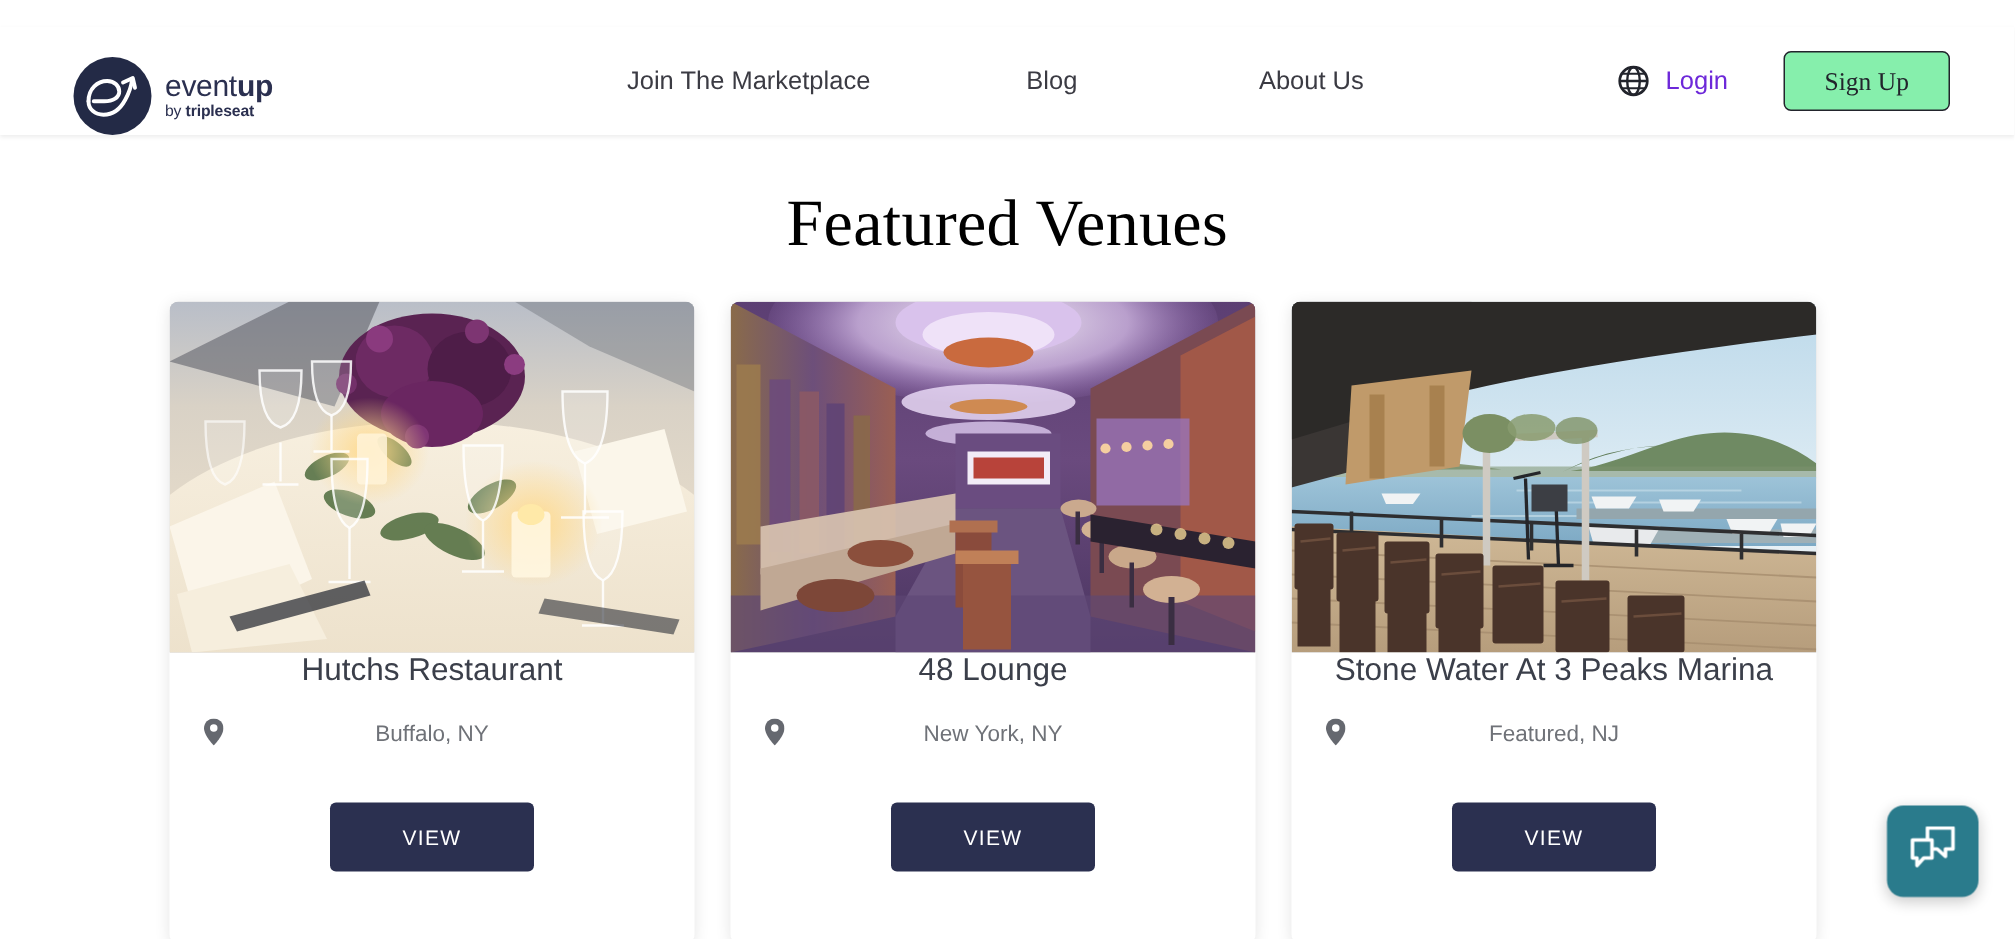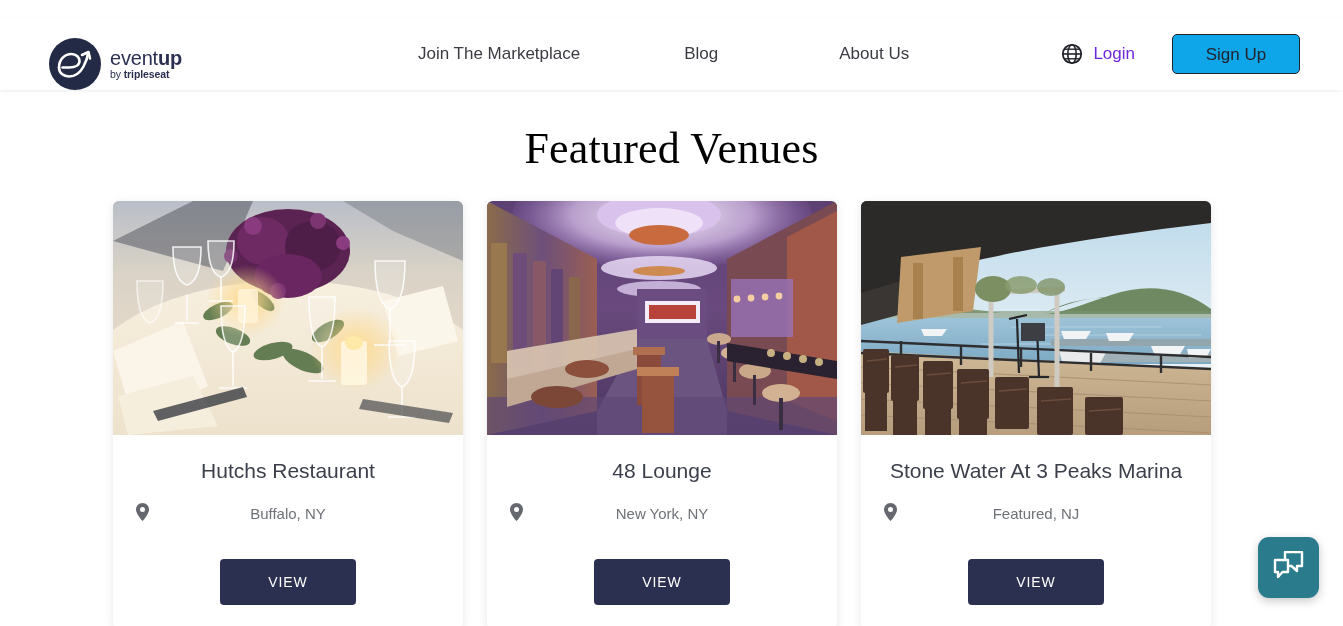--- a/index.html
+++ b/index.html
@@ -84,26 +84,26 @@
     align-items: center;
     gap: 10px;
     text-decoration: none;
     color: #6d28d9;
     font-size: 17px;
     margin-right: 37px;
     cursor: pointer;
   }
   .globe-icon { display: block; }
   .signup-btn {
-    width: 128px;
+    width: 111px;
     height: 40px;
     border: 1px solid #22242c;
     border-radius: 5px;
-    background: #0ea5e9;
-    font-family: Liberation Sans, sans-serif;
+    background: #86efac;
+    font-family: Liberation Serif, serif;
     font-size: 17px;
     color: #22242c;
     cursor: pointer;
     line-height: 1;
   }
 
   
   .page-title {
     text-align: center;
     margin: 0;
@@ -138,21 +138,20 @@
     position: relative;
     overflow: hidden;
     background: #ccc;
   }
   .card-body { text-align: center; }
   .card-title {
     font-size: 21px;
     color: #3b3f4a;
     font-weight: 400;
     margin: 0;
-    padding-top: 24px;
     white-space: nowrap;
   }
   .card-loc-row {
     display: flex;
     align-items: center;
     margin-top: 20px;
     padding: 0 24px;
     position: relative;
     height: 20px;
   }

